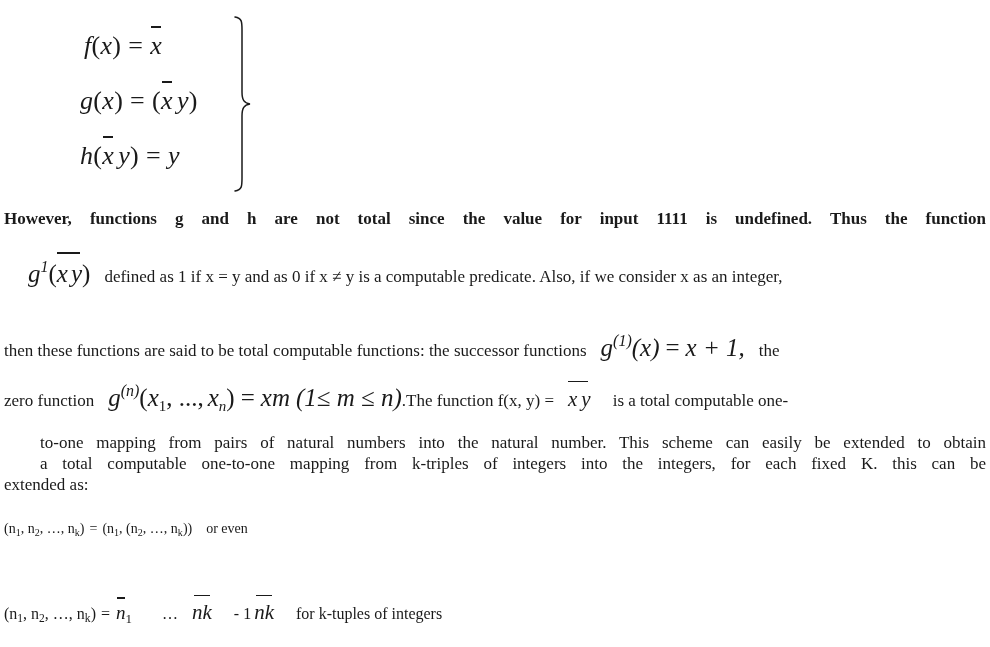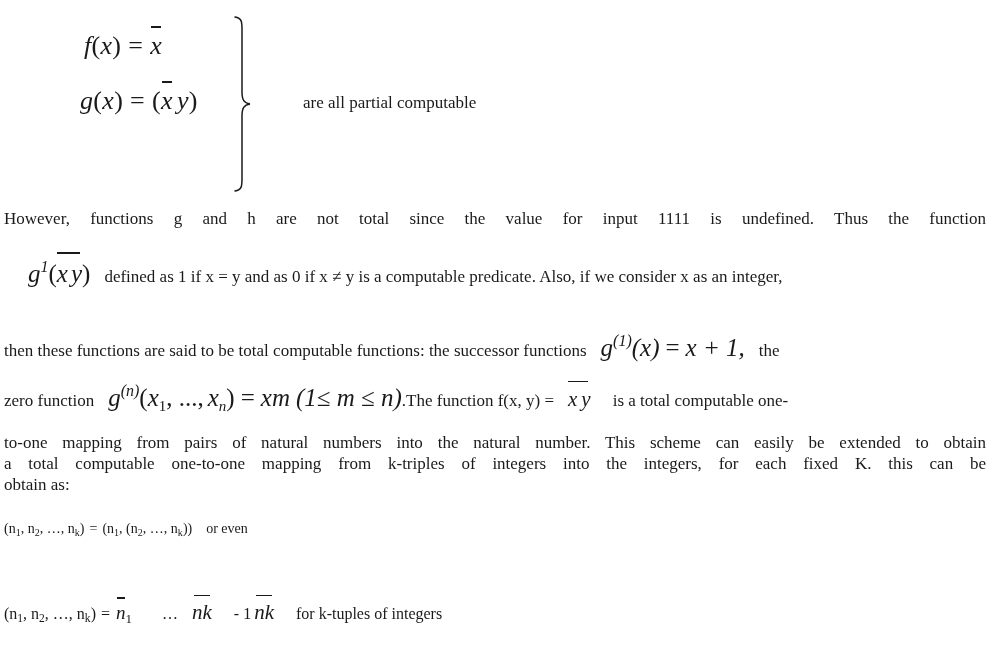--- a/index.html
+++ b/index.html
@@ -96,20 +96,21 @@
   }
 
   .just-line {
     position: absolute;
     left: 4px;
     width: 982px;
     text-align: justify;
     text-align-last: justify;
     font-size: 17px;
     white-space: nowrap;
+    font-weight: bold;
   }
 
   
   .mixline {
     position: absolute;
     left: 4px;
     width: 984px;
     font-size: 17px;
     white-space: nowrap;
   }
@@ -130,20 +131,21 @@
     width: 982px;
     font-size: 17px;
     text-align: justify;
     line-height: 21px;
   }
   #block-para .pline { display: block; }
   #block-para .pline.j {
     text-align: justify;
     text-align-last: justify;
     white-space: nowrap;
+    margin-left: 36px;
   }
 
   #tuple-line-1 {
     position: absolute;
     left: 4px;
     top: 521px;
     font-size: 14px;
     white-space: nowrap;
   }
   #tuple-line-2 {
@@ -165,48 +167,50 @@
 <div id="eq-block">
 
   <div class="eq-line" id="eq-f">
     <span class="mi">f</span><span class="paren">(</span><span class="mi">x</span><span class="paren">)</span><span class="op">=</span><span class="ovb tight"><span class="bar"></span><span class="mi">x</span></span>
   </div>
 
   <div class="eq-line" id="eq-g">
     <span class="mi">g</span><span class="paren">(</span><span class="mi">x</span><span class="paren">)</span><span class="op">=</span><span class="paren">(</span><span class="ovb tight"><span class="bar"></span><span class="mi">x</span></span><span style="display:inline-block;width:4px"></span><span class="mi">y</span><span class="paren">)</span>
   </div>
 
+  <div class="eq-line" id="eq-h">
+    <span class="mi">h</span><span class="paren">(</span><span class="ovb tight"><span class="bar"></span><span class="mi">x</span></span><span style="display:inline-block;width:4px"></span><span class="mi">y</span><span class="paren">)</span><span class="op">=</span><span class="mi">y</span>
+  </div>
 
   <div id="brace">
     <svg width="26" height="180" viewBox="0 0 26 180" aria-hidden="true">
       <path d="M4,3 C11,4 11,8 11,16 L11,78 C11,86 13,89 19,90 C13,91 11,94 11,102 L11,164 C11,172 11,176 4,177" fill="none" stroke="#1a1a1a" stroke-width="1.5" stroke-linecap="round"></path>
     </svg>
   </div>
 
-  <div id="brace-text">are all partial computable</div>
 </div>
 
 <div class="just-line" style="top:209px;">However,     functions g and h are not total since the value for input 1111 is undefined. Thus the function</div>
 
 <div class="mixline" style="top:258px;margin-left:24px;">
   <span class="bigmath"><span class="mi">g</span><span class="sup up mn">1</span><span class="mn">(</span><span class="ovb wide"><span class="bar"></span><span class="mi">x</span><span style="display:inline-block;width:3px"></span><span class="mi">y</span></span><span class="mn">)</span></span><span class="gap-sm"></span><span>defined as 1 if x = y and as 0 if x ≠ y is a computable predicate. Also, if we consider x as an integer,</span>
 </div>
 
 <div class="mixline" style="top:332px;">
   <span>then these functions are said to be total computable functions: the successor functions</span><span class="gap-sm"></span><span class="bigmath"><span class="mi">g</span><span class="sup up mn">(1)</span><span class="mi">(x)</span><span class="op" style="padding:0 6px;font-style:normal">=</span><span class="mi">x + 1,</span></span><span class="gap-sm"></span><span>the</span>
 </div>
 
 <div class="mixline" style="top:382px;">
   <span>zero function</span><span class="gap-sm"></span><span class="bigmath"><span class="mi">g</span><span class="sup up mn">(n)</span><span class="mn">(</span><span class="mi">x</span><span class="sub">1</span><span class="mn">, ...,</span><span style="display:inline-block;width:4px"></span><span class="mi">x</span><span class="sub it">n</span><span class="mn">)</span><span class="op" style="padding:0 6px;font-style:normal">=</span><span class="mi">xm</span><span style="display:inline-block;width:6px"></span><span class="mi">(1≤ m ≤ n)</span></span><span>.The function f(x, y) =</span><span class="gap-sm"></span><span class="midmath ovb wide"><span class="bar"></span><span class="mi">x</span><span style="display:inline-block;width:4px"></span><span class="mi">y</span></span><span class="gap-md"></span><span>is a total computable one-</span>
 </div>
 
 <div id="block-para">
   <span class="pline j">to-one mapping from pairs of natural numbers into the natural number. This scheme can easily be extended to obtain</span>
   <span class="pline j">a total computable one-to-one mapping from k-triples of integers into the integers, for each fixed K. this can be</span>
-  <span class="pline">obtain as:</span>
+  <span class="pline">extended as:</span>
 </div>
 
 <div id="tuple-line-1">
   <span>(n</span><span class="nsub">1</span><span>, n</span><span class="nsub">2</span><span>, …, n</span><span class="nsub">k</span><span>)</span><span style="display:inline-block;width:5px"></span><span>=</span><span style="display:inline-block;width:5px"></span><span>(n</span><span class="nsub">1</span><span>, (n</span><span class="nsub">2</span><span>, …, n</span><span class="nsub">k</span><span>))</span><span class="gap-sm"></span><span>or even</span>
 </div>
 
 <div id="tuple-line-2">
   <span>(n</span><span class="nsub">1</span><span>, n</span><span class="nsub">2</span><span>, …, n</span><span class="nsub">k</span><span>)</span><span style="display:inline-block;width:5px"></span><span>=</span><span style="display:inline-block;width:6px"></span><span class="midmath ovb tight" style="font-size:19px"><span class="bar"></span><span class="mi">n</span></span><span class="sub" style="font-size:13px">1</span><span class="gap-lg"></span><span>…</span><span class="gap-sm"></span><span class="midmath ovb tight"><span class="bar"></span><span class="mi">nk</span></span><span class="gap-md"></span><span>- 1</span><span style="display:inline-block;width:3px"></span><span class="midmath ovb tight"><span class="bar"></span><span class="mi">nk</span></span><span class="gap-md"></span><span>for k-tuples of integers</span>
 </div>
 

